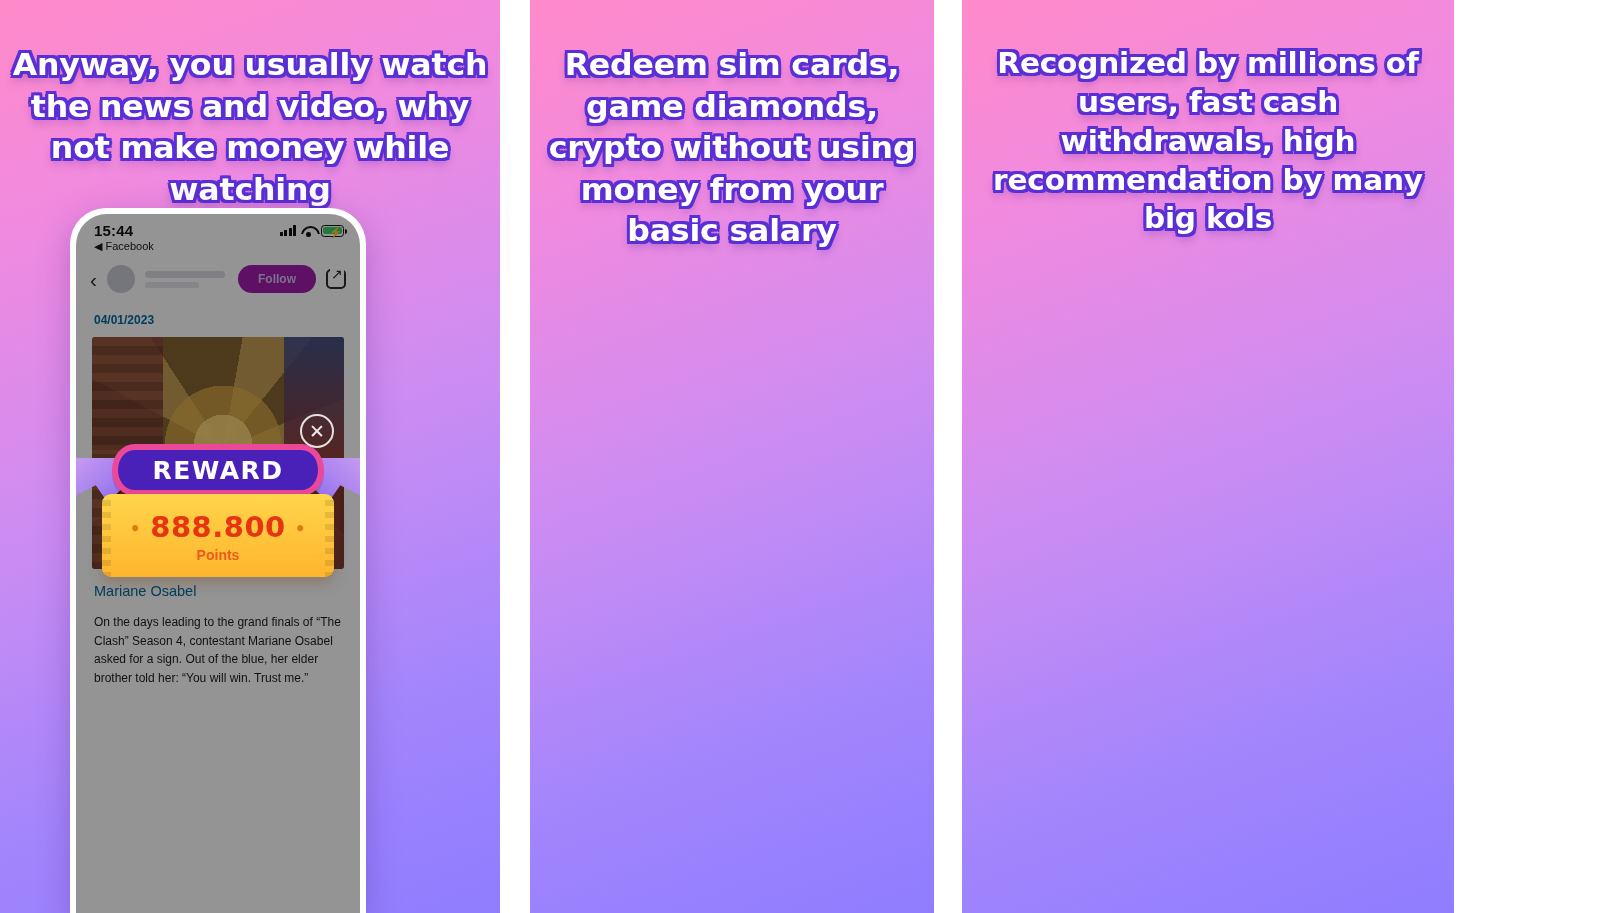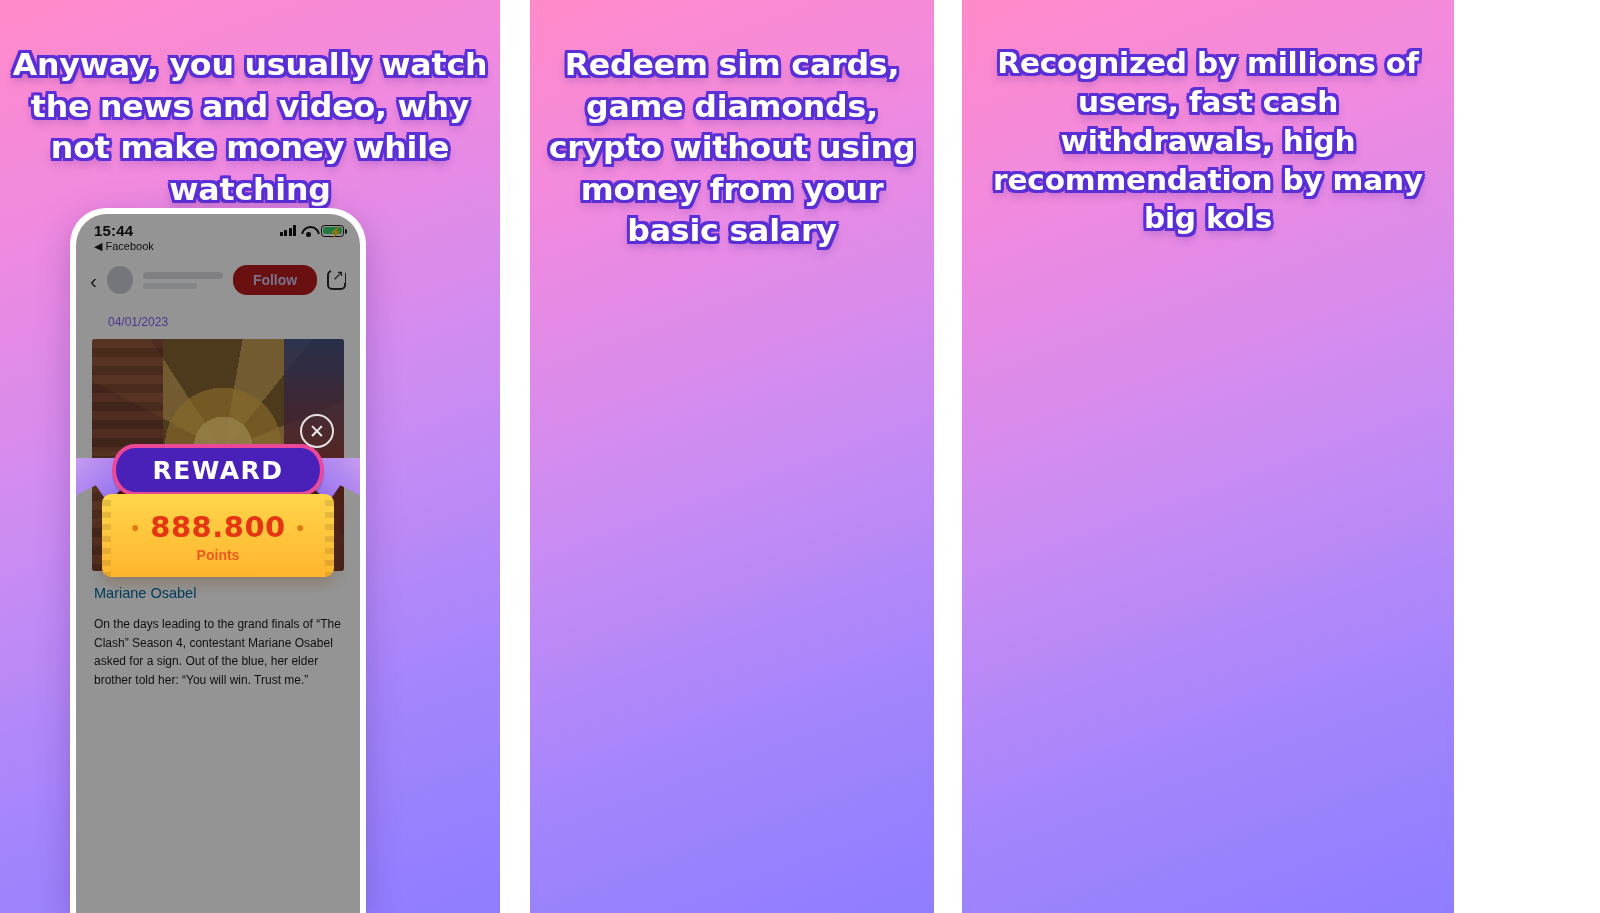--- a/index.html
+++ b/index.html
@@ -54,26 +54,26 @@
 
   
   .art { position:relative; height:100%; background:#fff; }
   .art .dim { position:absolute; inset:0; background:rgba(0,0,0,.42); z-index:6; pointer-events:none; }
   .art-nav { display:flex; align-items:center; gap:10px; padding:12px 14px 10px 14px; }
   .chev-back { font-size:21px; color:#2b2b2b; line-height:1; }
   .avatar { width:28px; height:28px; border-radius:50%; background:#c9cbd4; }
   .namebars { flex:1; display:flex; flex-direction:column; gap:4px; }
   .namebars .b1 { width:80px; height:7px; border-radius:4px; background:#dcdde3; }
   .namebars .b2 { width:54px; height:6px; border-radius:4px; background:#e4e5ea; }
-  .follow-btn { background:#b91c1c; color:#cfc4ee; font-size:14px; font-weight:600; border-radius:14px; padding:7px 20px; }
+  .follow-btn { background:#a21caf; color:#cfc4ee; font-size:12px; font-weight:600; border-radius:14px; padding:7px 20px; }
   .share-ico { width:20px; height:20px; border:2px solid #2b2b2b; border-radius:5px; position:relative; }
   .share-ico::after { content:"↗"; position:absolute; left:2px; top:-5px; font-size:14px; color:#2b2b2b; background:#fff; padding:0 1px; }
 
   .art-title { padding:6px 18px 0 18px; font-size:20.5px; line-height:1.42; color:#101010; font-weight:400; letter-spacing:-.2px; }
-  .art-date { padding:10px 18px 8px 32px; font-size:12px; color:#8b5cf6; }
+  .art-date { padding:10px 18px 8px 18px; font-size:12px; color:#0369a1;font-weight:bold; }
   .art-photo { margin:2px 16px 0 16px; height:232px; border-radius:3px; position:relative; overflow:hidden;
     background:
       radial-gradient(circle at 52% 46%, rgba(255,214,120,.95) 0 16%, rgba(220,170,70,.75) 16% 32%, rgba(120,80,40,.2) 32% 60%),
       conic-gradient(from 10deg at 52% 48%, #d8b25e 0 8%, #8a6a34 8% 16%, #d8b25e 16% 24%, #8a6a34 24% 32%, #d8b25e 32% 40%, #8a6a34 40% 48%, #d8b25e 48% 56%, #8a6a34 56% 64%, #d8b25e 64% 72%, #8a6a34 72% 80%, #d8b25e 80% 88%, #8a6a34 88% 100%),
       linear-gradient(#2a2030,#1d1726); }
   .photo-left { position:absolute; left:0; top:0; bottom:0; width:28%;
     background:repeating-linear-gradient(180deg,#8c4a3a 0 9px,#6e392c 9px 18px); opacity:.82; }
   .photo-right { position:absolute; right:0; top:0; bottom:0; width:24%;
     background:linear-gradient(180deg,#3a4f90,#8e2f33 55%,#6b2a2a); opacity:.85; }
   .trophy { position:absolute; left:10%; bottom:6px; width:120px; height:74px; background:#a8241f; border-radius:4px; box-shadow:0 0 0 3px #7d1714 inset; }
@@ -88,21 +88,21 @@
       display:flex; align-items:center; justify-content:center; font-size:19px; line-height:1; }
 
   .reward-wrap { position:absolute; left:0; right:0; top:228px; z-index:8; display:flex; flex-direction:column; align-items:center; }
   .ribbon { position:relative; width:218px; height:56px; display:flex; align-items:center; justify-content:center; }
   .ribbon .tailL, .ribbon .tailR { position:absolute; top:16px; width:52px; height:44px; }
   .ribbon .tailL { left:-34px; background:linear-gradient(135deg,#c79bf0,#8d6cf0);
      clip-path:polygon(0 0,100% 0,100% 60%,62% 100%,40% 62%,0 86%); }
   .ribbon .tailR { right:-34px; background:linear-gradient(225deg,#c79bf0,#8d6cf0);
      clip-path:polygon(0 0,100% 0,100% 86%,60% 62%,38% 100%,0 60%); }
   .ribbon .body { position:relative; width:212px; height:52px; border-radius:26px/30px;
-      background:#4a21b8; border:4px solid #ec4899; box-shadow:0 4px 0 rgba(0,0,0,.12);
+      background:#4a21b8; border:6px solid #ec4899; box-shadow:0 4px 0 rgba(0,0,0,.12);
       display:flex; align-items:center; justify-content:center; }
   .ribbon .body span { color:#fff; font-family:"DejaVu Sans",sans-serif; font-weight:800; font-size:25px; letter-spacing:1.5px;
       text-shadow:-1.6px -1.6px 0 #4a21b8,1.6px -1.6px 0 #4a21b8,-1.6px 1.6px 0 #4a21b8,1.6px 1.6px 0 #4a21b8; }
   .coinrow { position:absolute; top:26px; left:0; right:0; display:flex; justify-content:center; gap:8px; z-index:-1; }
   .coin { width:34px; height:34px; border-radius:50%; background:radial-gradient(circle at 36% 32%,#ffe176,#f2b412 70%,#d89205);
      border:2px solid #e8a40d; display:flex; align-items:center; justify-content:center; color:#c07f06; font-weight:800; font-size:16px; }
   .ticket { margin-top:-4px; width:232px; background:linear-gradient(#ffd54a,#ffb52e);
      border-radius:9px; padding:16px 0 14px 0; text-align:center; position:relative;
      box-shadow:0 6px 14px rgba(120,60,0,.28); }
   .ticket::before, .ticket::after { content:""; position:absolute; top:8px; bottom:8px; width:8px;

